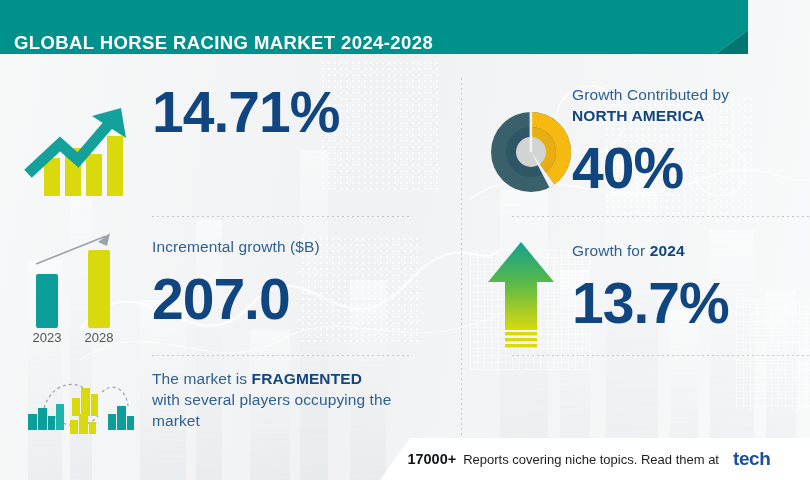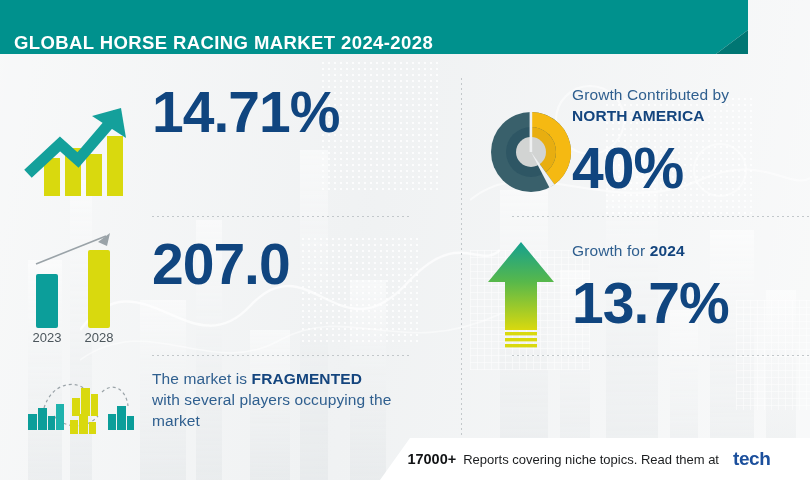--- a/index.html
+++ b/index.html
@@ -212,20 +212,21 @@
       <path d="M22,34 L92,6" fill="none" stroke="#9aa3a8" stroke-width="1.6"></path>
       <path d="M96,3 L84,12 L93,16 Z" fill="#9aa3a8"></path>
       <rect x="22" y="44" width="22" height="54" rx="2" fill="#0C9E9A"></rect>
       <rect x="74" y="20" width="22" height="78" rx="2" fill="#D9D90E"></rect>
       <text x="33" y="112" font-family="Liberation Sans, sans-serif" font-size="13" fill="#4c565c" text-anchor="middle">2023</text>
       <text x="85" y="112" font-family="Liberation Sans, sans-serif" font-size="13" fill="#4c565c" text-anchor="middle">2028</text>
     </svg>
   </div>
 
   <div class="blk" id="blk-incr">
+    <div class="lead lead-2line">Incremental growth ($B)</div>
     <div class="bignum">207.0</div>
   </div>
 
   <div class="icon-wrap" id="icon-frag">
     <svg viewBox="0 0 124 64" width="124" height="64">
       <path d="M30,36 C38,10 62,8 72,18" fill="none" stroke="#9aa3a8" stroke-width="1.2" stroke-dasharray="3,3"></path>
       <path d="M88,20 C98,10 112,16 114,34" fill="none" stroke="#9aa3a8" stroke-width="1.2" stroke-dasharray="3,3"></path>
       <path d="M40,44 C52,58 74,56 84,44" fill="none" stroke="#9aa3a8" stroke-width="1.2" stroke-dasharray="3,3"></path>
       <g fill="#0C9E9A">
         <rect x="14" y="42" width="9" height="16"></rect>

